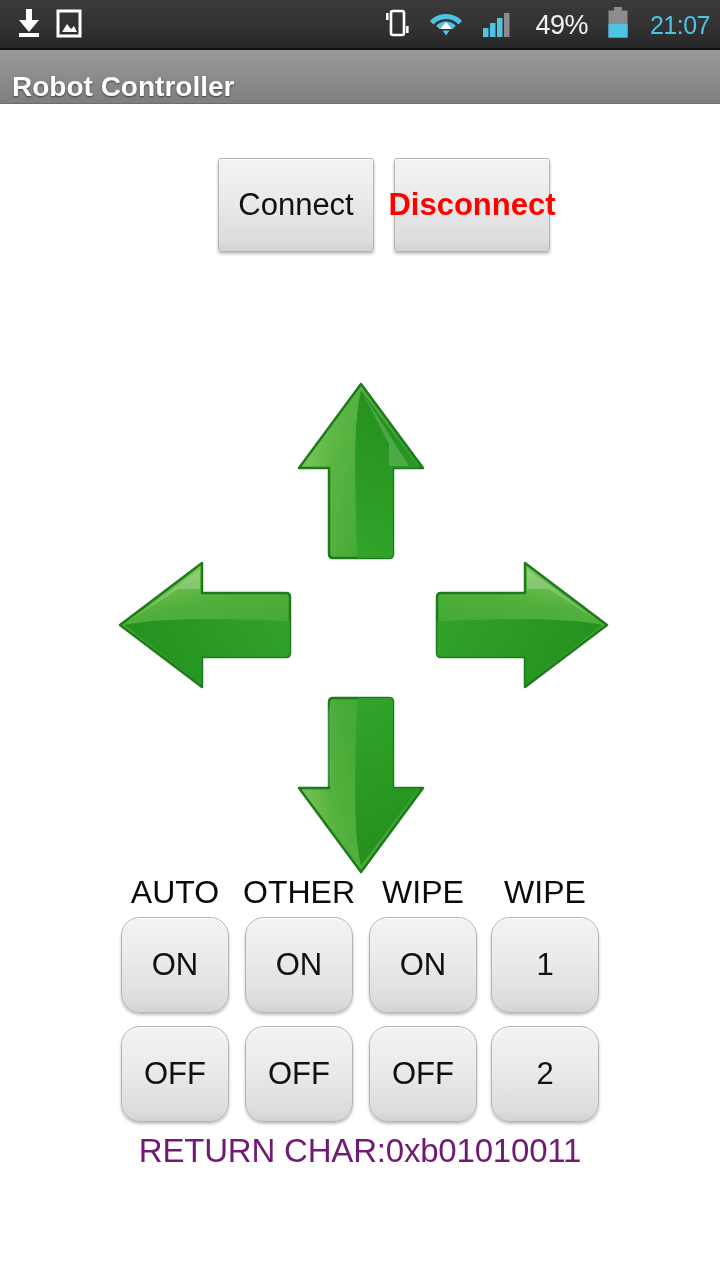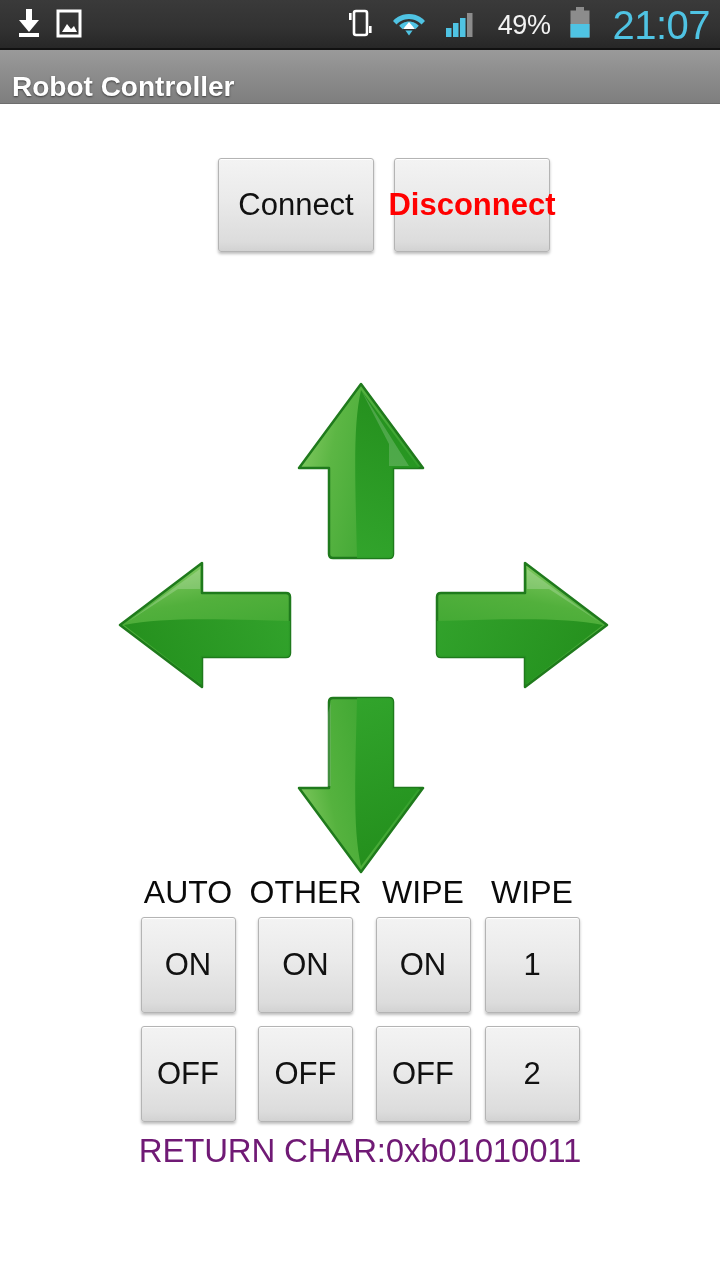--- a/index.html
+++ b/index.html
@@ -45,21 +45,21 @@
   }
   .sb-pct {
     color: #f2f2f2;
     font-size: 27px;
     font-weight: 400;
     letter-spacing: -0.5px;
     line-height: 1;
   }
   .sb-clock {
     color: #4fc3e3;
-    font-size: 40px;
+    font-size: 25px;
     font-weight: 400;
     letter-spacing: -0.5px;
     line-height: 1;
     padding-left: 2px;
   }
 
   
   .titlebar {
     height: 54px;
     background: linear-gradient(to bottom, #9a9a9a 0%, #8d8d8d 45%, #7e7e7e 100%);
@@ -149,24 +149,25 @@
     align-items: center;
   }
   .ctrl-label {
     font-size: 32px;
     color: #0a0a0a;
     letter-spacing: 0px;
     margin-bottom: 6px;
     white-space: nowrap;
   }
   .ctrl-btn {
-    width: 95px;
+    width: 108px;
     height: 96px;
     font-size: 31px;
     margin-bottom: 13px;
+    border-radius: 19px;
   }
 
   
   .returnchar {
     position: absolute;
     top: 1028px;
     left: 0;
     width: 720px;
     text-align: center;
     font-size: 33px;

